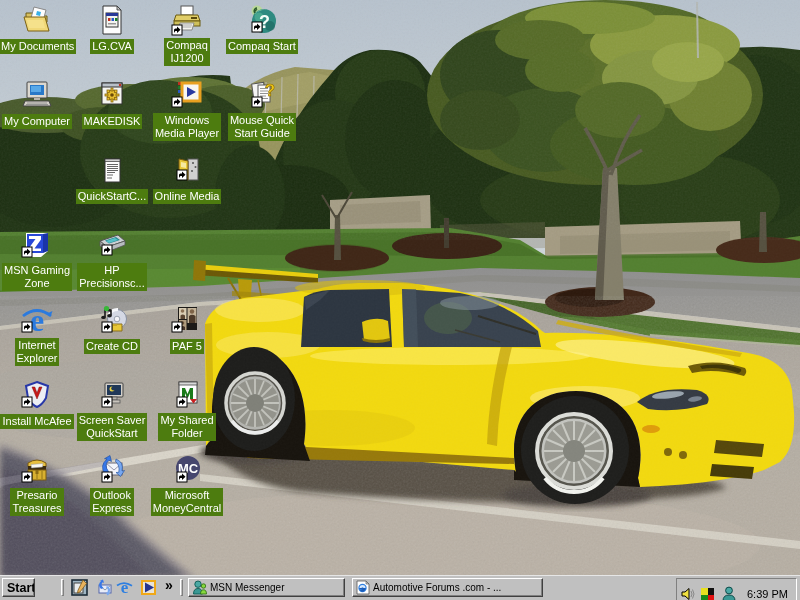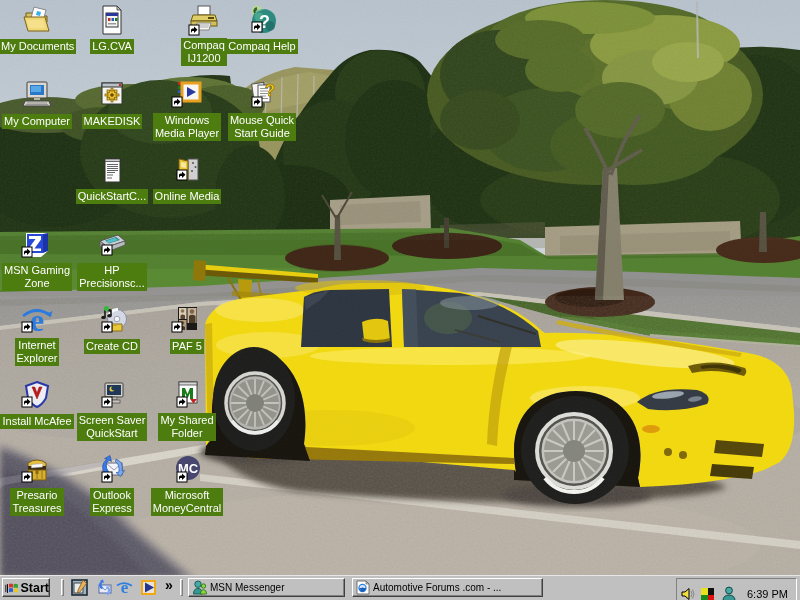--- a/index.html
+++ b/index.html
@@ -295,21 +295,21 @@
  <path d="M21,2 L25,6 L21,6 Z" fill="#c8c8c8" stroke="#333" stroke-width="0.8"></path>
  <rect x="10" y="9" width="12" height="14" fill="#f4f4f0" stroke="#333" stroke-width="1"></rect>
  <rect x="10" y="9" width="12" height="3" fill="#283898"></rect>
  <rect x="12" y="14" width="2.5" height="3" fill="#c03020"></rect>
  <rect x="15.5" y="14" width="2.5" height="3" fill="#2858c8"></rect>
  <rect x="19" y="14" width="2.5" height="3" fill="#1a7a2a"></rect>
  <rect x="12" y="19" width="8" height="1.5" fill="#999"></rect>
 </svg>
 <span class="lb">LG.CVA</span></div>
 
-<div class="ic" style="left:166px;top:4px;">
+<div class="ic" style="left:149px;top:4px;">
 <svg width="32" height="32" viewBox="0 0 32 32">
  <rect x="10" y="2" width="12" height="9" fill="#fff" stroke="#555" stroke-width="1"></rect>
  <path d="M5,11 L27,11 L29,17 L3,17 Z" fill="#e0cd68" stroke="#6a5a10" stroke-width="1"></path>
  <rect x="3" y="17" width="26" height="5" fill="#cec05c" stroke="#6a5a10" stroke-width="1"></rect>
  <rect x="20" y="13" width="6" height="2" fill="#5a4a0c"></rect>
  <path d="M9,19 L23,19 L21,26 L7,26 Z" fill="#f4f4f0" stroke="#888" stroke-width="1"></path>
  <path d="M9,21 L21,21 M8.5,23 L20.5,23" stroke="#aaa" stroke-width="1"></path>
  <rect x="1" y="21" width="10" height="10" fill="#fff" stroke="#000" stroke-width="1"></rect>
  <path d="M3,29 L3,26 Q3,24.5 4.5,24.5 L6,24.5 L6,22.5 L9.5,25.8 L6,29 L6,27 L4.5,27 Q4,27 4,27.5 Z" fill="#000"></path>
 </svg>
@@ -320,21 +320,21 @@
  <circle cx="11" cy="7" r="5.5" fill="#b8d89a"></circle>
  <path d="M11,4 a3,3 0 1 0 0.1,6 a1.6,1.6 0 1 1 0.1,-4.4" fill="none" stroke="#2a5a2a" stroke-width="1.3"></path>
  <circle cx="18" cy="17" r="12" fill="#2e8a80"></circle>
  <path d="M8,11 a12,12 0 0 1 16,-4 a13,13 0 0 0 -16,4" fill="#8cd0a8"></path>
  <circle cx="13" cy="13" r="4.5" fill="#4aa890" opacity="0.9"></circle>
  <circle cx="24" cy="22" r="5" fill="#1e6a62" opacity="0.7"></circle>
  <text x="18.5" y="24" font-size="18" font-weight="bold" fill="#f4fdf8" text-anchor="middle" font-family="Liberation Sans">?</text>
  <rect x="6" y="18" width="10" height="10" fill="#fff" stroke="#000" stroke-width="1"></rect>
  <path d="M8,26 L8,23 Q8,21.5 9.5,21.5 L11,21.5 L11,19.5 L14.5,22.8 L11,26 L11,24 L9.5,24 Q9,24 9,24.5 Z" fill="#000"></path>
 </svg>
-<span class="lb">Compaq Help</span></div>
+<span class="lb">Compaq Start</span></div>
 
 <div class="ic" style="left:-1px;top:79px;">
 <svg width="32" height="32" viewBox="0 0 32 32">
  <rect x="6" y="3" width="20" height="16" rx="1" fill="#dcd8d0" stroke="#444" stroke-width="1"></rect>
  <rect x="9" y="6" width="14" height="10" fill="#2878c8"></rect>
  <rect x="10" y="7" width="10" height="6" fill="#58a8e8"></rect>
  <rect x="13" y="19" width="6" height="2" fill="#b8b4ac"></rect>
  <path d="M4,22 L28,22 L30,27 L2,27 Z" fill="#d4d0c8" stroke="#444" stroke-width="1"></path>
  <path d="M6,24 L26,24 M5,25.5 L27,25.5" stroke="#888" stroke-width="0.8"></path>
 </svg>
@@ -537,21 +537,21 @@
 <svg width="32" height="32" viewBox="0 0 32 32">
  <circle cx="17" cy="14" r="12" fill="#46466e"></circle>
  <text x="17" y="19" font-size="13" font-weight="bold" fill="#fff" text-anchor="middle" font-family="Liberation Sans">MC</text>
  <rect x="6" y="18" width="10" height="10" fill="#fff" stroke="#000" stroke-width="1"></rect>
  <path d="M8,26 L8,23 Q8,21.5 9.5,21.5 L11,21.5 L11,19.5 L14.5,22.8 L11,26 L11,24 L9.5,24 Q9,24 9,24.5 Z" fill="#000"></path>
 </svg>
 <span class="lb">Microsoft<br>MoneyCentral</span></div>
 </div>
 
 <div id="bar">
-  <div class="btn" id="startbtn" style="left:2px;width:48px;font-weight:bold;font-size:12.5px;padding-left:2px;">
+  <div class="btn" id="startbtn" style="left:2px;width:33px;font-weight:bold;font-size:12.5px;padding-left:2px;">
     <svg width="17" height="16" viewBox="0 0 17 16" style="margin-right:2px;">
       <g>
         <path d="M0.5,4.2 L1.6,3.7 L1.6,13.5 L0.5,13 Z" fill="#000"></path>
         <path d="M2.6,3.4 L3.8,2.9 L3.8,14 L2.6,14.4 Z" fill="#000"></path>
         <path d="M5,3.1 Q7.5,1.7 10,3 L10,7.7 Q7.5,6.5 5,7.8 Z" fill="#e03030"></path>
         <path d="M10.8,3.3 Q13.3,2.1 16.2,3.6 L16.2,8.2 Q13.3,6.9 10.8,8 Z" fill="#30a030"></path>
         <path d="M5,8.7 Q7.5,7.5 10,8.6 L10,13.3 Q7.5,12.1 5,13.5 Z" fill="#3060d8"></path>
         <path d="M10.8,8.9 Q13.3,7.8 16.2,9 L16.2,13.6 Q13.3,12.4 10.8,13.8 Z" fill="#e8c820"></path>
       </g>
     </svg>Start</div>

